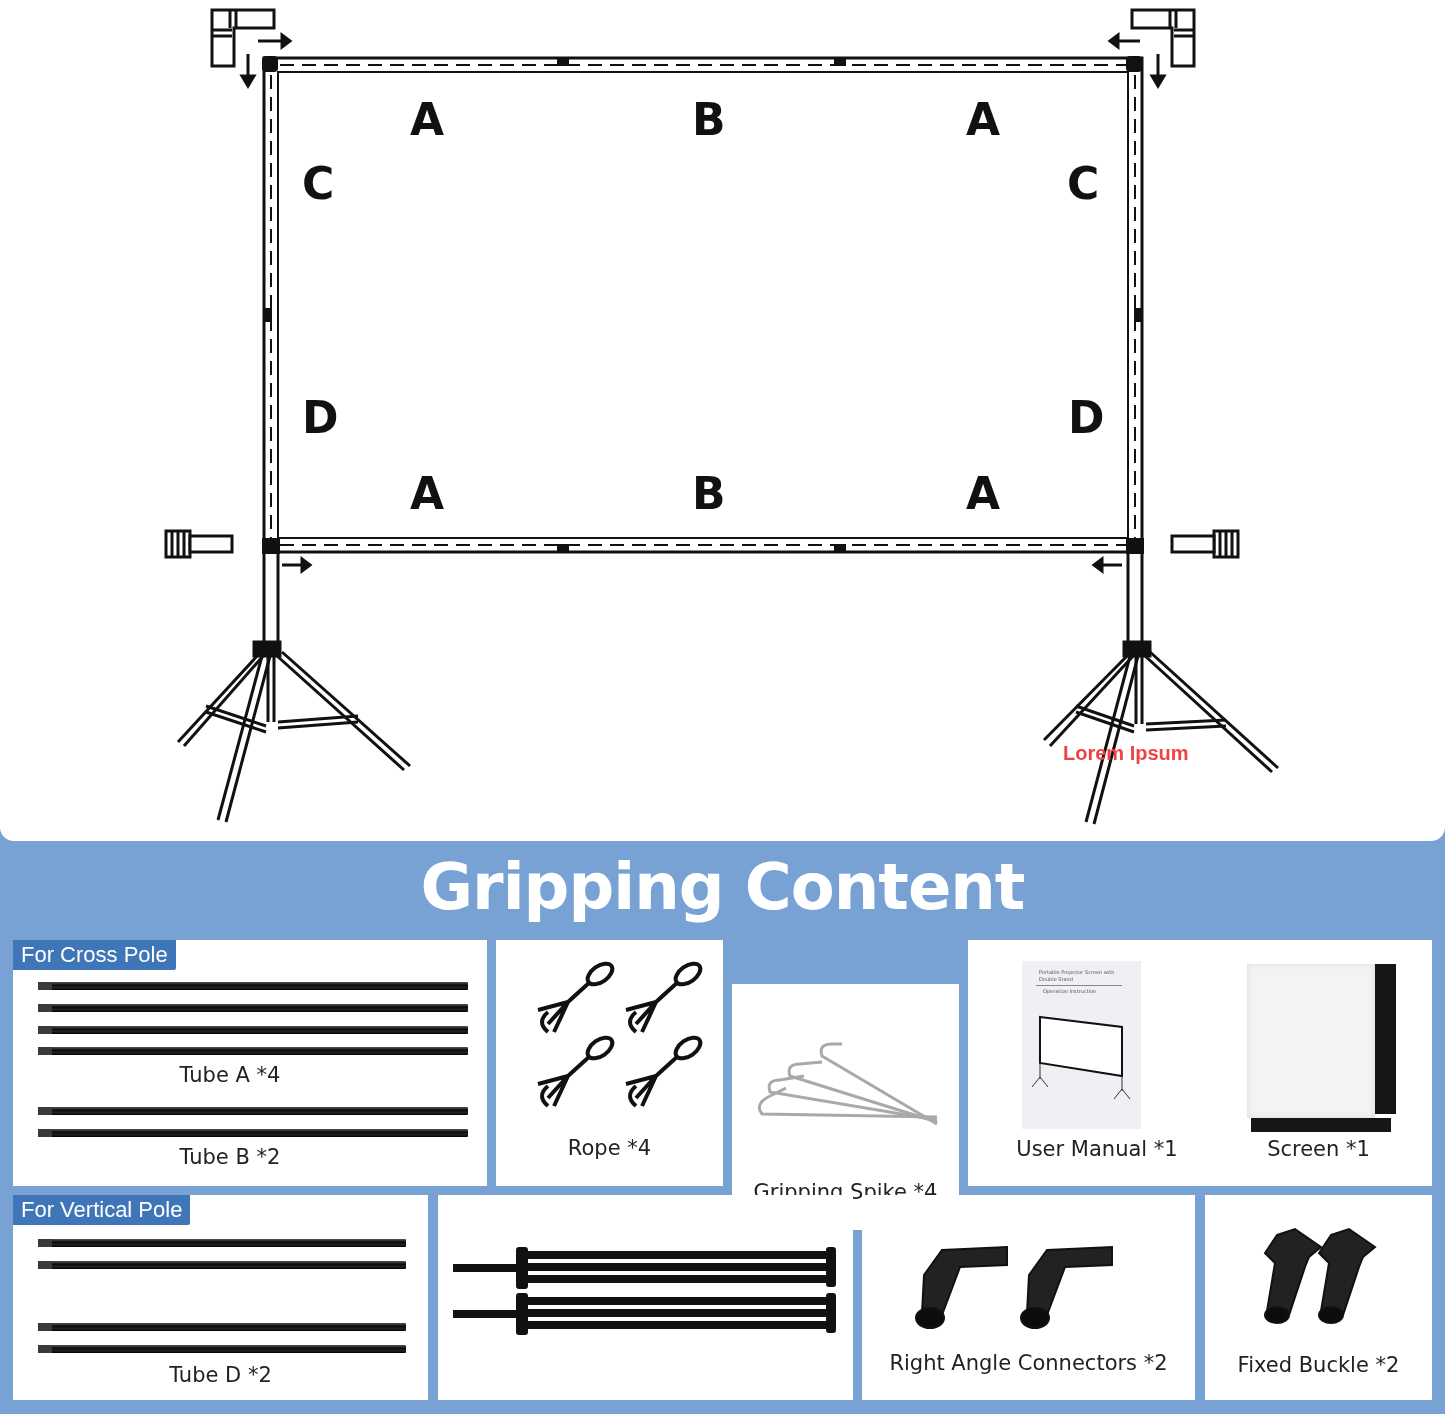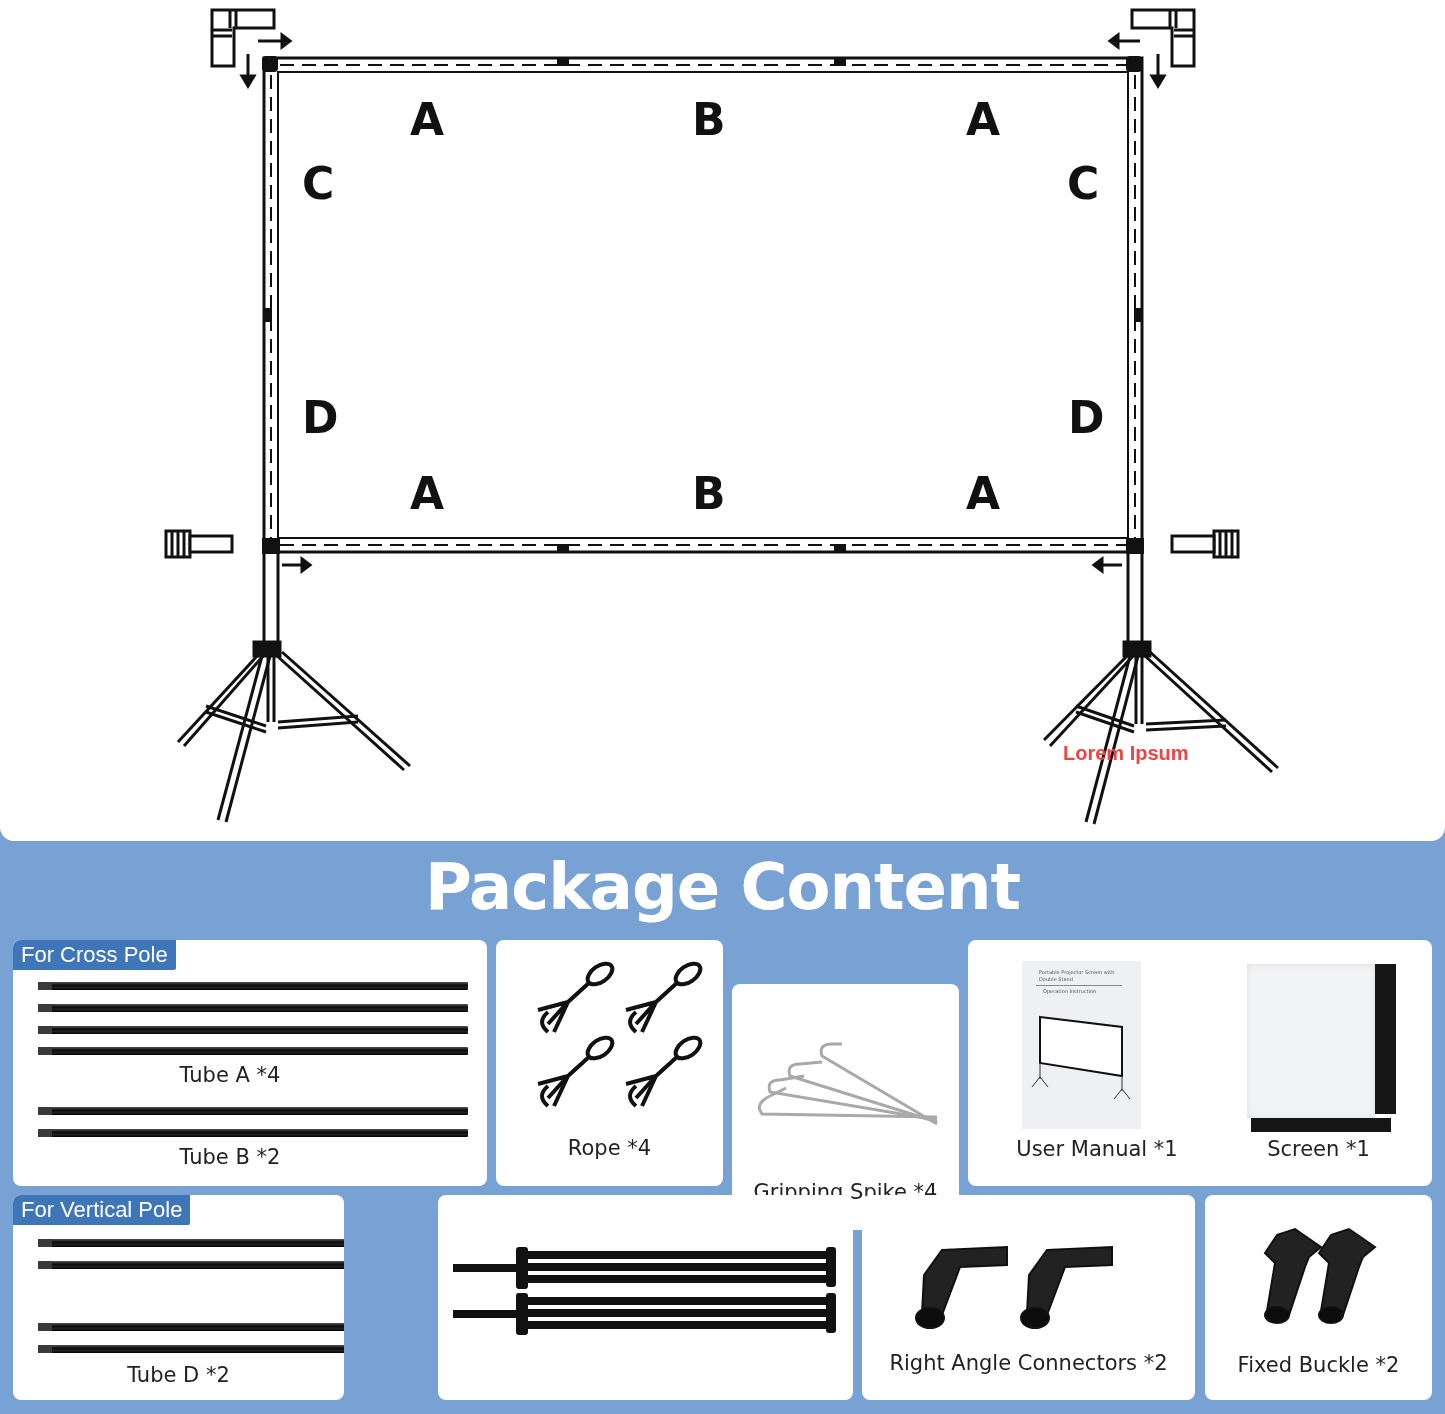--- a/index.html
+++ b/index.html
@@ -2,21 +2,21 @@
 <html><head>
 <meta charset="utf-8">
 <style>
   html,body{margin:0;padding:0;}
   body{width:1445px;height:1414px;position:relative;background:#78a2d4;overflow:hidden;font-family:"DejaVu Sans","Liberation Sans",sans-serif;}
   .top{position:absolute;left:0;top:0;width:1445px;height:841px;background:#fff;border-radius:0 0 14px 14px;}
   .top svg{position:absolute;left:0;top:0;}
   .diag-letter{position:absolute;font-weight:bold;font-size:44px;color:#111;font-family:"DejaVu Sans",sans-serif;}
   .lorem{position:absolute;left:1063px;top:742px;font-family:"Liberation Sans",sans-serif;font-weight:bold;font-size:20px;color:#ef4444;}
   .pkg-title{position:absolute;left:0;top:850px;width:1445px;text-align:center;color:#fff;font-family:"DejaVu Sans",sans-serif;font-weight:bold;font-size:64px;letter-spacing:-1px;}
-  .card{position:absolute;background:#fff;border-radius:8px;overflow:hidden;}
+  .card{position:absolute;background:#fff;border-radius:0;overflow:hidden;}
   .tag{position:absolute;left:0;top:0;background:#3f76b8;color:#fff;font-family:"Liberation Sans",sans-serif;font-size:22px;padding:2px 8px 2px 8px;border-bottom-right-radius:2px;}
   .label{position:absolute;left:0;width:100%;text-align:center;font-family:"DejaVu Sans",sans-serif;font-size:21px;color:#222;}
   .tube{position:absolute;height:8px;background:linear-gradient(#555,#0a0a0a 40%,#222 70%,#000);border-radius:1px;}
   .tube::before{content:"";position:absolute;left:0;top:0;width:14px;height:100%;background:#3a3a3a;}
   .card svg{position:absolute;}
 </style>
 </head>
 <body>
 
 <div class="top">
@@ -138,21 +138,21 @@
   <span class="diag-letter" style="left:302px;top:158px;">C</span>
   <span class="diag-letter" style="left:1067px;top:158px;">C</span>
   <span class="diag-letter" style="left:302px;top:392px;">D</span>
   <span class="diag-letter" style="left:1068px;top:392px;">D</span>
   <span class="diag-letter" style="left:410px;top:468px;">A</span>
   <span class="diag-letter" style="left:692px;top:468px;">B</span>
   <span class="diag-letter" style="left:966px;top:468px;">A</span>
   <span class="lorem">Lorem Ipsum</span>
 </div>
 
-<div class="pkg-title">Package Content</div>
+<div class="pkg-title">Gripping Content</div>
 
 <div class="card" style="left:13px;top:940px;width:474px;height:246px;">
   <div class="tag">For Cross Pole</div>
   <div class="tube" style="left:25px;top:42px;width:430px;"></div>
   <div class="tube" style="left:25px;top:64px;width:430px;"></div>
   <div class="tube" style="left:25px;top:86px;width:430px;"></div>
   <div class="tube" style="left:25px;top:107px;width:430px;"></div>
   <div class="label" style="top:123px;left:-20px;">Tube A *4</div>
   <div class="tube" style="left:25px;top:167px;width:430px;"></div>
   <div class="tube" style="left:25px;top:189px;width:430px;"></div>
@@ -214,21 +214,21 @@
 
 <div class="card" style="left:1205px;top:940px;width:227px;height:246px;">
   <div style="position:absolute;left:42px;top:24px;width:150px;height:168px;">
     <div style="position:absolute;left:127px;top:0;width:22px;height:150px;background:#161616;"></div>
     <div style="position:absolute;left:4px;top:154px;width:140px;height:14px;background:#161616;"></div>
     <div style="position:absolute;left:0;top:0;width:128px;height:154px;background:#f2f3f5;box-shadow:inset 0 0 6px #ddd;"></div>
   </div>
   <div class="label" style="top:197px;">Screen *1</div>
 </div>
 
-<div class="card" style="left:13px;top:1195px;width:331px;height:205px;">
+<div class="card" style="left:13px;top:1195px;width:415px;height:205px;">
   <div class="tag">For Vertical Pole</div>
   <div class="tube" style="left:25px;top:44px;width:368px;"></div>
   <div class="tube" style="left:25px;top:66px;width:368px;"></div>
   <div class="tube" style="left:25px;top:128px;width:368px;"></div>
   <div class="tube" style="left:25px;top:150px;width:368px;"></div>
   <div class="label" style="top:168px;left:0;">Tube D *2</div>
 </div>
 
 <div class="card" style="left:438px;top:1195px;width:415px;height:205px;">
   <svg width="415" height="150" viewBox="0 0 415 150">

